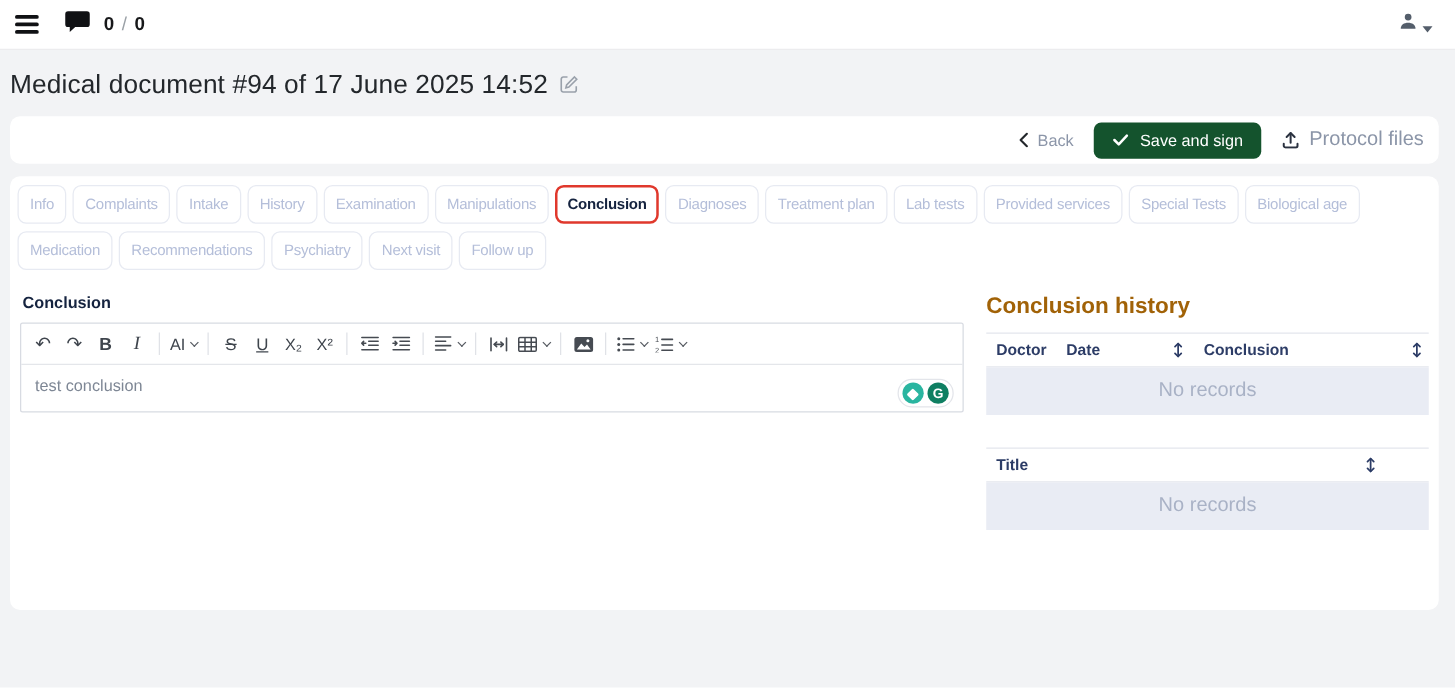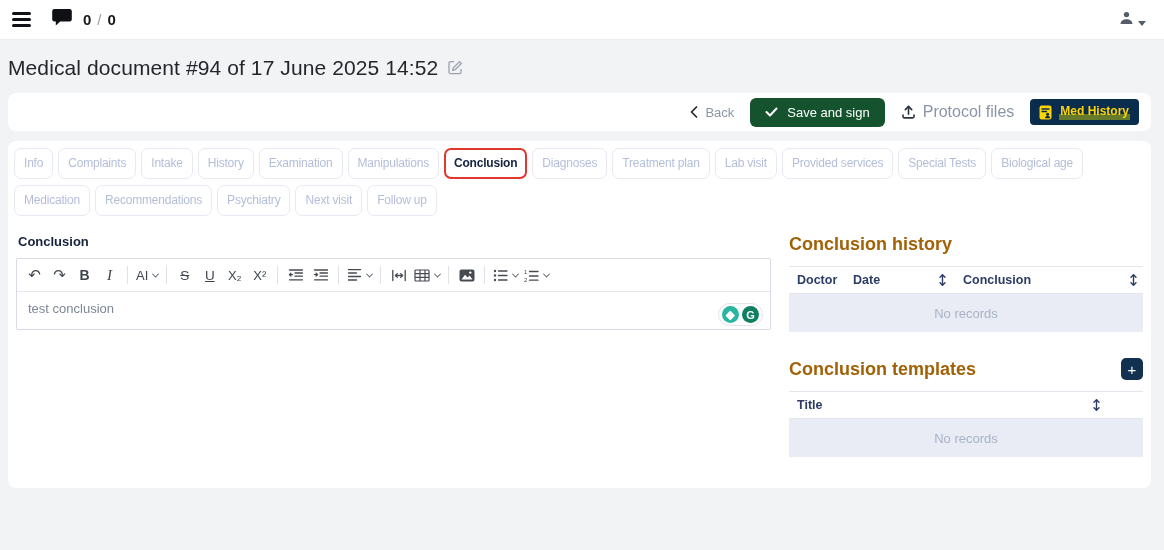--- a/index.html
+++ b/index.html
@@ -69,21 +69,21 @@
   
   .right-col { flex: 1; margin-left: 18px; }
   .panel-title { font-size: 18px; font-weight: 700; color: #a16207; }
   .tbl { border-top: 1px solid #e3e6ed; margin-top: 11px; }
   .tbl-head { display: flex; align-items: center; height: 27px; border-bottom: 1px solid #e3e6ed; color: #2c3c66; font-weight: 700; font-size: 12.5px; padding-left: 8px; }
   .th { display: flex; align-items: center; justify-content: space-between; }
   .th-doctor { width: 56px; flex: none; }
   .th-date { width: 94px; flex: none; }
   .th-conclusion { flex: 1; padding: 0 5px 0 16px; }
   .th-title { flex: 1; padding-right: 42px; }
-  .tbl-empty { height: 38px; background: #e9ecf4; display: flex; align-items: center; justify-content: center; color: #a9b2c6; font-size: 13px; }
+  .tbl-empty { height: 38px; background: #e9ecf4; display: flex; align-items: center; justify-content: center; color: #a9b2c6; font-size: 16px; }
   .hist { margin-bottom: 26px; }
   .tmpl-head { display: flex; align-items: center; justify-content: space-between; }
   .btn-add { width: 22px; height: 22px; background: #12304f; color: #fff; border: none; border-radius: 5px; font-size: 15px; line-height: 1; display: flex; align-items: center; justify-content: center; cursor: pointer; font-family: inherit; }
   .sort-ic { flex: none; display: block; }
 </style>
 </head>
 <body>
 
 <div class="topbar">
   <div class="topbar-left">
@@ -140,43 +140,34 @@
     <span>Save and sign</span>
   </button>
   <div class="protocol-link">
     <svg width="15" height="14" viewBox="0 0 15 14" fill="none" stroke="#2b3240" stroke-width="1.6" stroke-linecap="round" stroke-linejoin="round">
         <path d="M7.5 9.2V1.6"></path>
         <path d="M4.3 4.6L7.5 1.4l3.2 3.2"></path>
         <path d="M2 10v1.6a1.3 1.3 0 0 0 1.3 1.3h8.4a1.3 1.3 0 0 0 1.3-1.3V10"></path>
       </svg>
     <span>Protocol files</span>
   </div>
-  <button class="btn-medhistory">
-    <svg width="14" height="15" viewBox="0 0 14 15">
-        <rect x="0.5" y="0.5" width="12" height="14" rx="2.2" fill="#ffd400"></rect>
-        <path d="M3 4h7M3 6.5h4.5" stroke="#0a2c4d" stroke-width="1.3" stroke-linecap="round"></path>
-        <circle cx="8.6" cy="9.3" r="1.5" fill="#0a2c4d"></circle>
-        <path d="M6 13.2c0-1.6 1.1-2.5 2.6-2.5s2.6.9 2.6 2.5z" fill="#0a2c4d"></path>
-      </svg>
-    <span class="mh-label">Med History</span>
-  </button>
 </div>
 
 <div class="card main-card">
   <div class="tabs-row">
       <div class="tab">Info</div>
       <div class="tab">Complaints</div>
       <div class="tab">Intake</div>
       <div class="tab">History</div>
       <div class="tab">Examination</div>
       <div class="tab">Manipulations</div>
       <div class="tab active">Conclusion</div>
       <div class="tab">Diagnoses</div>
       <div class="tab">Treatment plan</div>
-      <div class="tab">Lab visit</div>
+      <div class="tab">Lab tests</div>
       <div class="tab">Provided services</div>
       <div class="tab">Special Tests</div>
       <div class="tab">Biological age</div>
     </div>
   <div class="tabs-row">
       <div class="tab">Medication</div>
       <div class="tab">Recommendations</div>
       <div class="tab">Psychiatry</div>
       <div class="tab">Next visit</div>
       <div class="tab">Follow up</div>
@@ -299,24 +290,20 @@
                   <path d="M2 4.3L4.5 1.8 7 4.3"></path>
                   <path d="M2 9.7l2.5 2.5L7 9.7"></path>
                 </svg>
             </div>
           </div>
           <div class="tbl-empty">No records</div>
         </div>
       </div>
 
       <div>
-        <div class="tmpl-head">
-          <div class="panel-title">Conclusion templates</div>
-          <button class="btn-add">+</button>
-        </div>
         <div class="tbl">
           <div class="tbl-head">
             <div class="th th-title">
               <span>Title</span>
               <svg class="sort-ic" width="9" height="14" viewBox="0 0 9 14" fill="none" stroke="#2c3c66" stroke-width="1.4" stroke-linecap="round" stroke-linejoin="round">
                   <path d="M4.5 2v10"></path>
                   <path d="M2 4.3L4.5 1.8 7 4.3"></path>
                   <path d="M2 9.7l2.5 2.5L7 9.7"></path>
                 </svg>
             </div>

